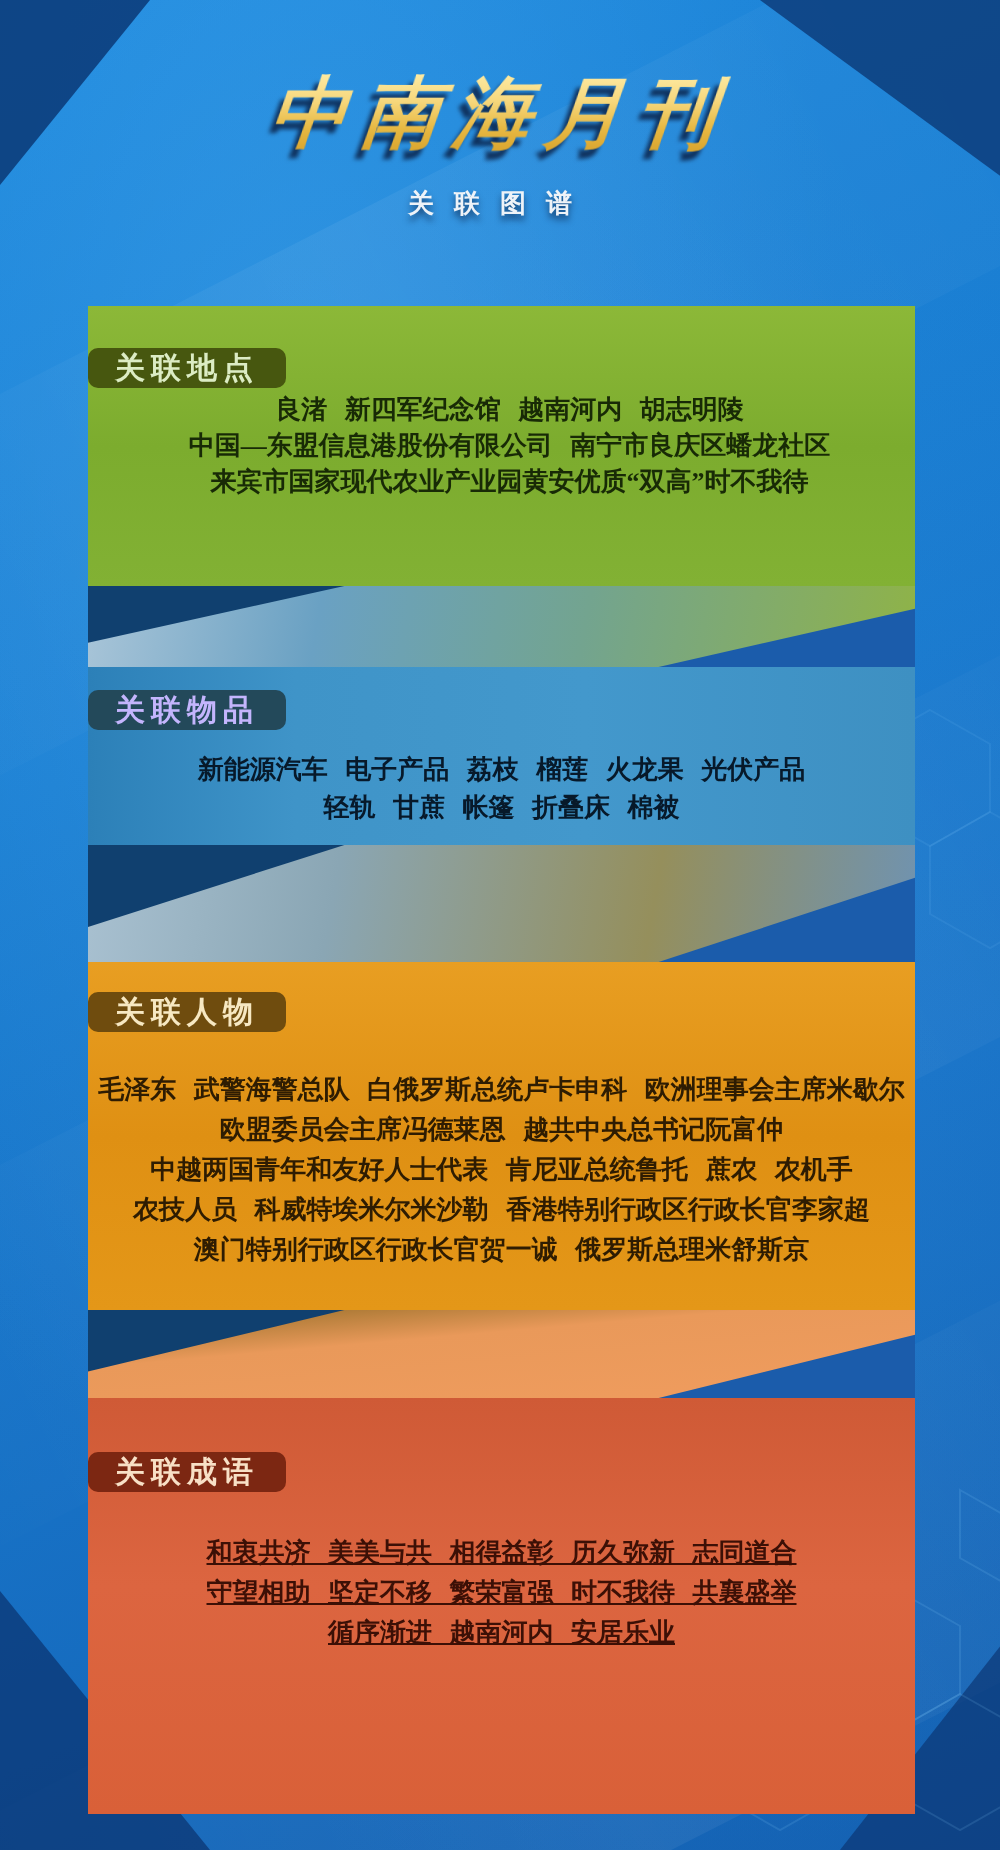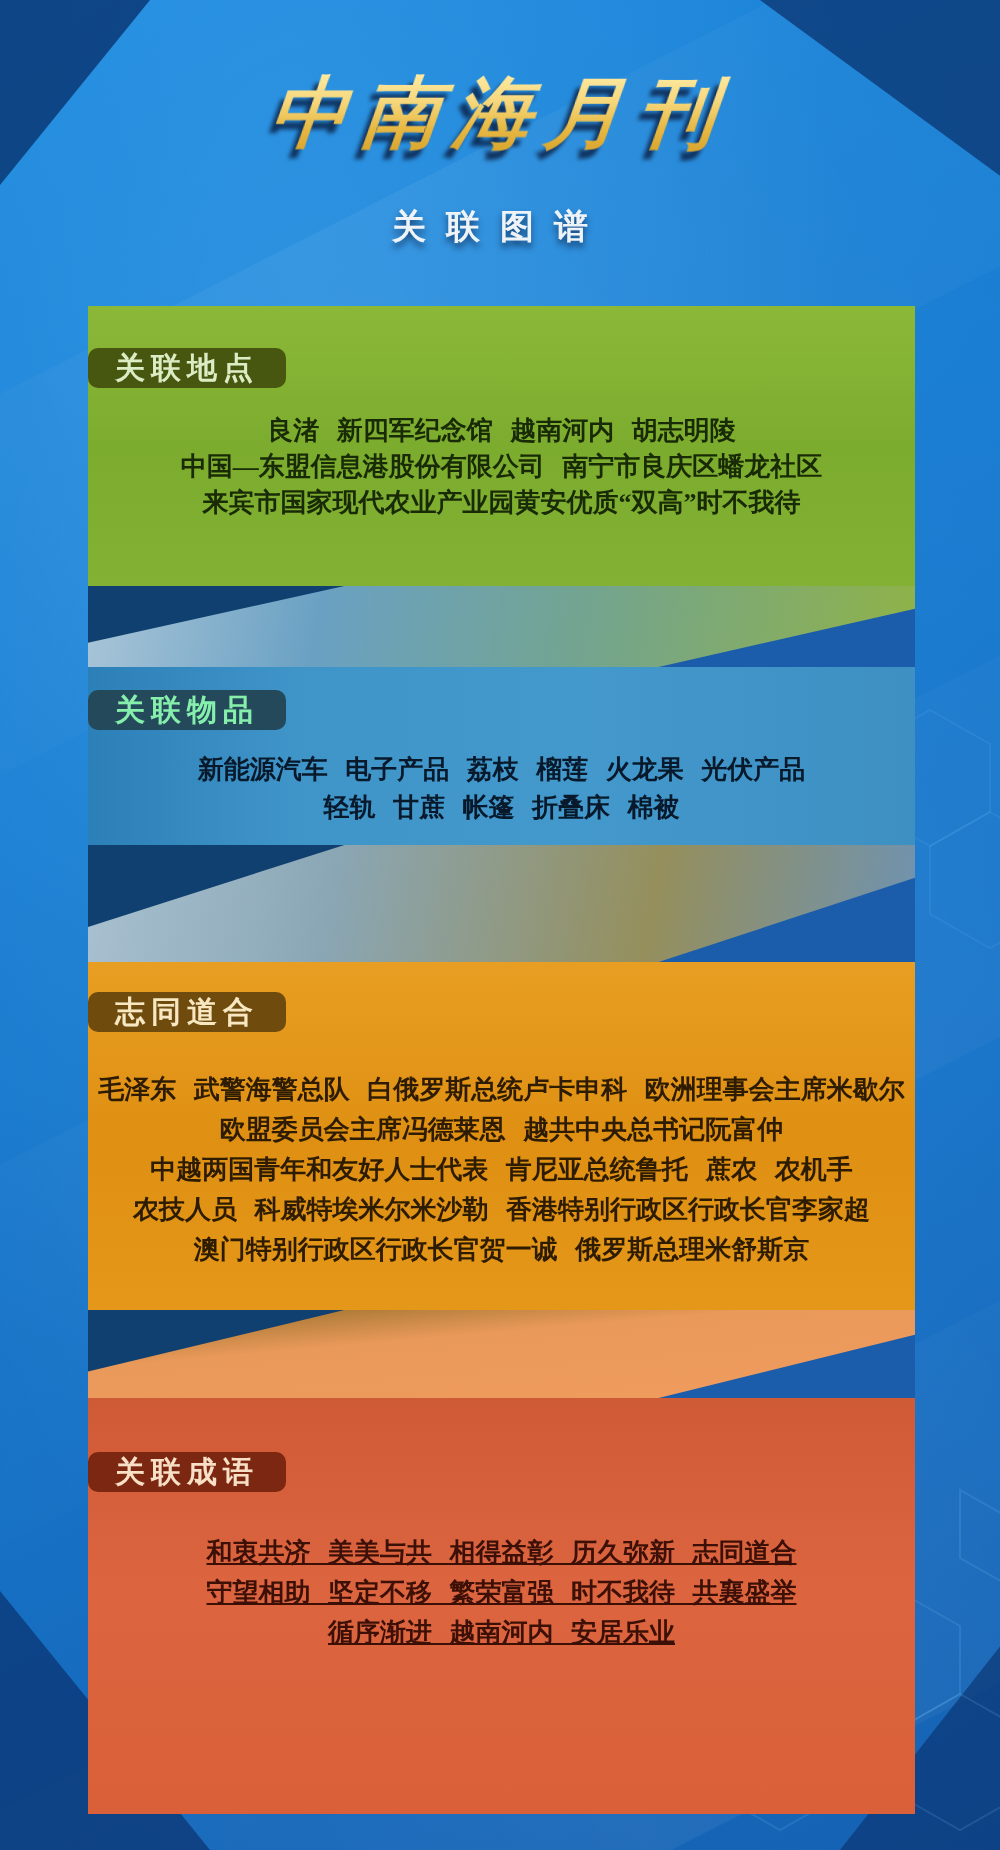--- a/index.html
+++ b/index.html
@@ -30,41 +30,40 @@
     font-family:"Liberation Sans","DejaVu Sans",sans-serif;
     font-weight:bold;font-style:italic;
     font-size:78px;letter-spacing:14px;line-height:1;
     transform:skewX(-6deg);
     background:linear-gradient(180deg,#fdeaa2 0%,#f6d77c 35%,#e7b842 70%,#d9a52e 100%);
     -webkit-background-clip:text;background-clip:text;color:transparent;
     filter:drop-shadow(-6px 9px 2px rgba(7,26,62,0.8));
   }
   .subtitle{
     position:absolute;top:186px;left:0;width:100%;text-align:center;
-    font-size:34px;letter-spacing:20px;font-weight:bold;color:#eef3f8;
+    font-size:26px;letter-spacing:20px;font-weight:bold;color:#eef3f8;
     text-shadow:0 5px 6px rgba(7,26,62,0.65);
-    margin-top:18px;
   }
 
   
   .card{position:absolute;left:88px;width:827px;display:flex;flex-direction:column;align-items:flex-start;}
   .badge{
     height:40px;line-height:40px;border-radius:10px;padding:0 27px;
     font-size:30px;font-weight:bold;letter-spacing:6px;white-space:nowrap;
   }
   .lines{width:100%;text-align:center;}
   .lines p{margin:0;font-size:26px;font-weight:bold;word-spacing:11px;white-space:nowrap;}
 
   .card-green{top:306px;height:280px;background:linear-gradient(180deg,#8cb838 0%,#7cac2e 50%,#82b134 100%);}
   .card-green .badge{margin-top:42px;background:#47570f;color:#dcecc4;}
-  .card-green .lines{margin-top:25px;}
+  .card-green .lines{margin-top:4px;padding-left:8px;}
   .card-green .lines p{line-height:36px;color:#182a06;}
 
   .card-blue{top:667px;height:178px;background:linear-gradient(90deg,#2c80b8 0%,#3f94c8 25%,#4398cc 60%,#3e90c2 100%);}
-  .card-blue .badge{margin-top:23px;background:#23495a;color:#86efac;}
+  .card-blue .badge{margin-top:23px;background:#23495a;color:#c4b5fd;}
   .card-blue .lines{margin-top:21px;}
   .card-blue .lines p{line-height:38px;color:#07192a;}
 
   .card-orange{top:962px;height:348px;background:linear-gradient(180deg,#e89e22 0%,#df9013 50%,#e49718 100%);}
   .card-orange .badge{margin-top:30px;background:#6f4c0e;color:#f7e8c2;}
   .card-orange .lines{margin-top:38px;}
   .card-orange .lines p{line-height:40px;color:#2e1c02;}
 
   .card-red{top:1398px;height:416px;background:linear-gradient(180deg,#cf5a36 0%,#dc6540 45%,#d96038 100%);}
   .card-red .badge{margin-top:54px;background:#7c2712;color:#f8e0c6;}
@@ -148,21 +147,21 @@
 
 <section class="card card-blue">
   <div class="badge">关联物品</div>
   <div class="lines">
     <p>新能源汽车 电子产品 荔枝 榴莲 火龙果 光伏产品</p>
     <p>轻轨 甘蔗 帐篷 折叠床 棉被</p>
   </div>
 </section>
 
 <section class="card card-orange">
-  <div class="badge">志同道合</div>
+  <div class="badge">关联人物</div>
   <div class="lines">
     <p>毛泽东 武警海警总队 白俄罗斯总统卢卡申科 欧洲理事会主席米歇尔</p>
     <p>欧盟委员会主席冯德莱恩 越共中央总书记阮富仲</p>
     <p>中越两国青年和友好人士代表 肯尼亚总统鲁托 蔗农 农机手</p>
     <p>农技人员 科威特埃米尔米沙勒 香港特别行政区行政长官李家超</p>
     <p>澳门特别行政区行政长官贺一诚 俄罗斯总理米舒斯京</p>
   </div>
 </section>
 
 <section class="card card-red">

